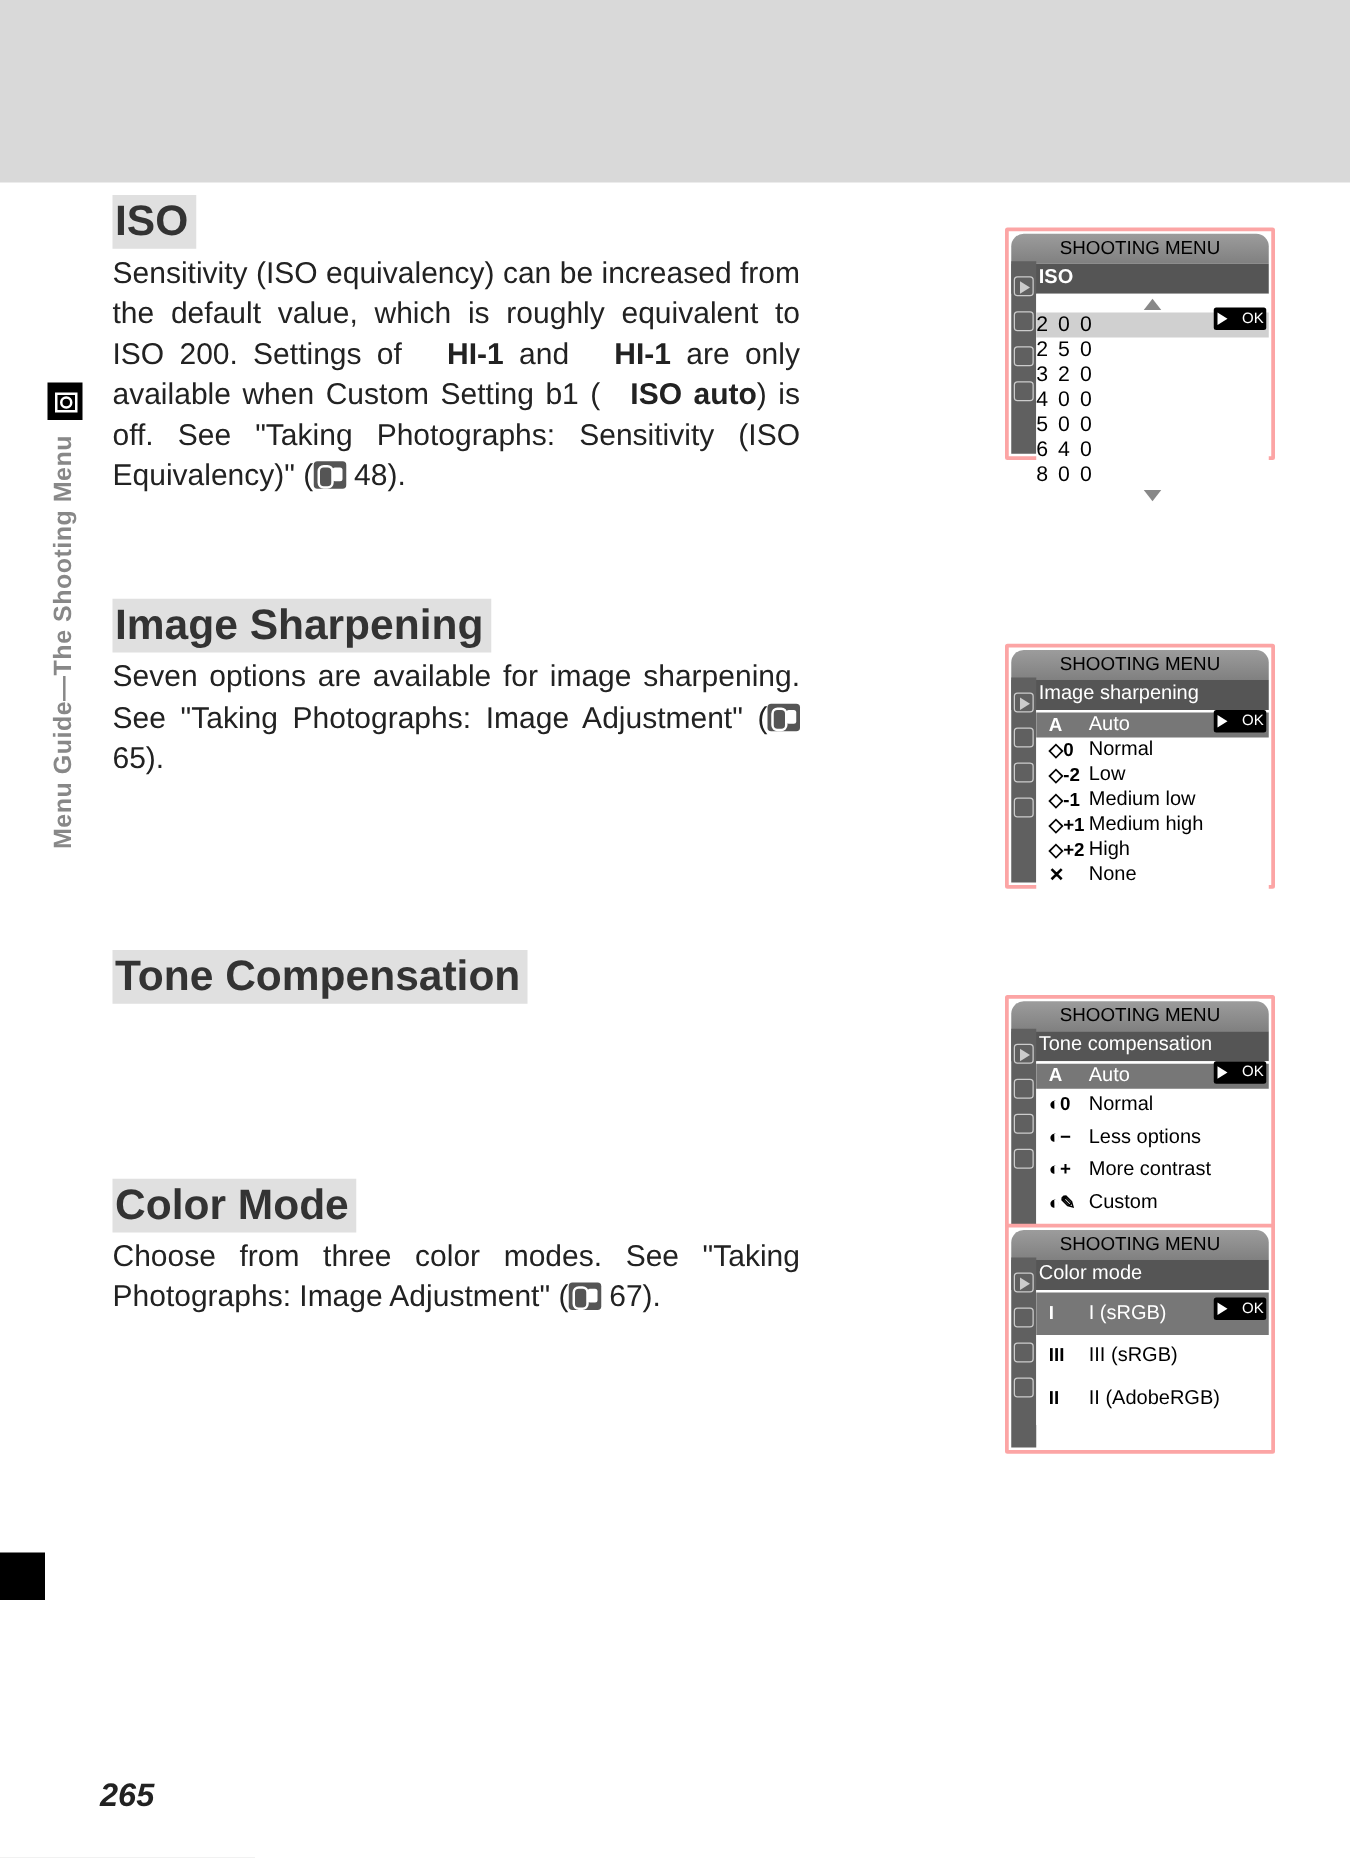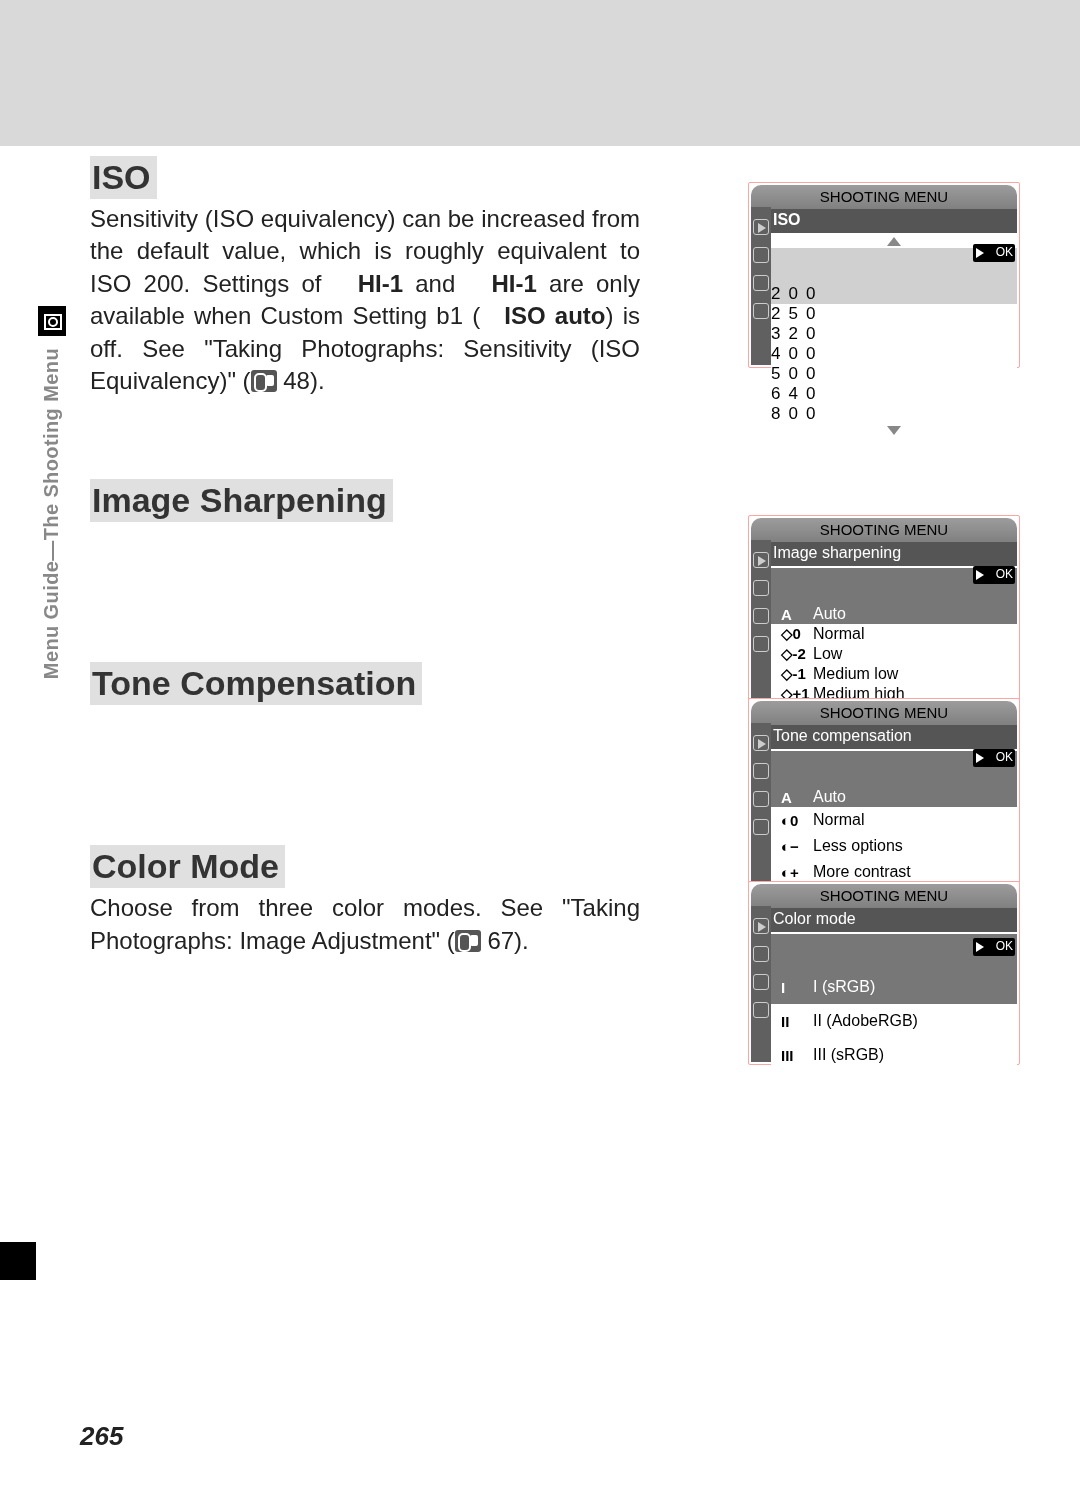--- a/index.html
+++ b/index.html
@@ -60,22 +60,22 @@
   .leaf-icon:before{
     content:""; position:absolute; left:3px; top:3px;
     width:9px; height:15px; border:2px solid #fff; border-radius:5px;
   }
   .leaf-icon:after{
     content:""; position:absolute; right:3px; top:5px;
     width:8px; height:11px; background:#fff; border-radius:2px;
   }
   
   .menu-card{
-    position:absolute; width:272px;
-    border:1px solid #fca5a5; border-radius:2px; background:#fff;
+    position:absolute; width:216px;
+    border:3px solid #fca5a5; border-radius:2px; background:#fff;
   }
   .menu-card .mtitle{
     height:24px; background:linear-gradient(#9c9c9c,#808080);
     color:#000; font-size:15px; text-align:center;
     padding-top:3px; font-weight:normal;
     border-top-left-radius:10px; border-top-right-radius:10px;
     margin:2px 2px 0 2px;
   }
   .menu-card .subtitle{
     background:#555; color:#fff; font-size:16px; padding:2px 4px 4px 22px;
@@ -97,21 +97,21 @@
     content:""; display:block; margin:3px 0 0 4px;
     border-left:8px solid #ccc; border-top:5px solid transparent;
     border-bottom:5px solid transparent;
   }
   .menu-card .row{
     display:flex; align-items:center; font-size:16px; padding:1px 4px 1px 10px;
   }
   .menu-card .row .cico{ width:32px; font-weight:bold; color:#000; font-size:15px;}
   .menu-card .row .clabel{ flex:1; color:#000; }
   .menu-card .row.sel{ background:#777; }
-  .menu-card .row.sel .clabel,.menu-card .row.sel .cico{ color:#fff;margin-top:36px; }
+  .menu-card .row.sel .clabel,.menu-card .row.sel .cico{ color:#fff; }
   .menu-card .ok-badge{
     position:absolute; width:42px; height:18px;
     background:#000; color:#fff; font-size:12px; text-align:right;
     padding:1px 2px 0 0; border-radius:2px;
   }
   .menu-card .ok-badge:before{
     content:""; position:absolute; left:3px; top:4px;
     border-left:8px solid #fff; border-top:5px solid transparent;
     border-bottom:5px solid transparent;
   }
@@ -179,20 +179,23 @@
             <span class="clabel">800</span>
           </div>
         <div class="arrow-down"></div>
       </div>
       <div class="ok-badge" style="top:61px; right:4px">OK</div>
     </div>
   </div>
 
   <div class="section" style="margin-top:82px">
     <div class="heading">Image Sharpening</div>
+    <div class="body-text">
+      <span>Seven options are available for image sharpening. See "Taking Photographs: Image Adjustment" (</span><span class="leaf-icon"></span><span> 65).</span>
+    </div>
     <div class="menu-card" style="top:36px; right:-20px; height:196px">
       <div class="mtitle">SHOOTING MENU</div>
       <div class="left-sidebar">
         <span class="sicon play"></span>
         <span class="sicon"></span>
         <span class="sicon"></span>
         <span class="sicon"></span>
       </div>
       <div class="subtitle">Image sharpening</div>
       <div class="list">
@@ -279,26 +282,26 @@
         <span class="sicon"></span>
         <span class="sicon"></span>
       </div>
       <div class="subtitle">Color mode</div>
       <div class="list">
         <div class="row sel" style="padding-top:8px;padding-bottom:8px">
             <span class="cico">I</span>
             <span class="clabel">I  (sRGB)</span>
           </div>
         <div class="row" style="padding-top:8px;padding-bottom:8px">
+            <span class="cico">III</span>
+            <span class="clabel">III  (sRGB)</span>
+          </div>
+        <div class="row" style="padding-top:8px;padding-bottom:8px">
             <span class="cico">II</span>
             <span class="clabel">II  (AdobeRGB)</span>
           </div>
-        <div class="row" style="padding-top:8px;padding-bottom:8px">
-            <span class="cico">III</span>
-            <span class="clabel">III  (sRGB)</span>
-          </div>
       </div>
       <div class="ok-badge" style="top:56px; right:4px">OK</div>
     </div>
   </div>
 
   <div class="pagenum">265</div>
 </div>
 
 </body></html>

